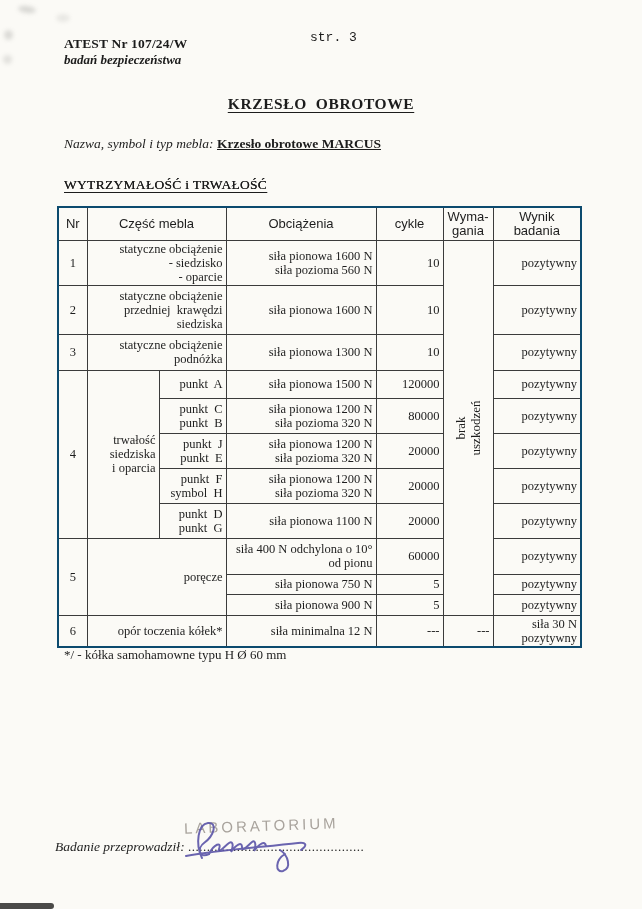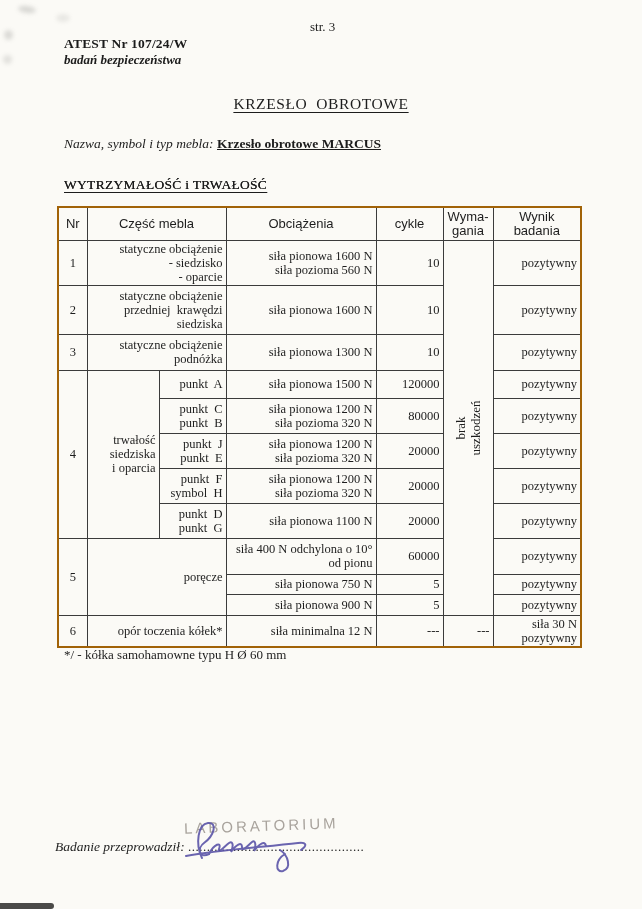--- a/index.html
+++ b/index.html
@@ -5,27 +5,27 @@
   html,body{margin:0;padding:0;}
   body{
     width:642px;height:909px;position:relative;overflow:hidden;
     background:#fbfaf6;
     font-family:"Liberation Serif", serif;
     color:#1c1c1c;
   }
   .abs{position:absolute;}
 
   
-  .page-num{left:310px;top:19px;font-size:13px;}
+  .page-num{left:310px;top:30px;font-size:13px;font-family:Liberation Mono, monospace;}
   .atest{left:64px;top:36px;line-height:16px;}
   .atest-no{font-size:13.5px;font-weight:bold;letter-spacing:.2px;}
   .atest-sub{font-size:13px;font-style:italic;font-weight:bold;}
   .doc-title{left:0;right:0;top:95px;text-align:center;}
   .doc-title span{
-    font-size:15.5px;font-weight:normal;letter-spacing:.6px;
+    font-size:15.5px;font-weight:bold;letter-spacing:.6px;
     text-decoration:underline;text-underline-offset:3px;white-space:pre;
   }
   .name-line{left:64px;top:136px;font-size:13.5px;}
   .name-label{font-style:italic;}
   .name-value{font-weight:bold;text-decoration:underline;}
   .section-head{
     left:64px;top:177px;font-size:13.5px;letter-spacing:.3px;
     text-decoration:underline;text-underline-offset:3px;
     text-shadow:0 0 .45px #1c1c1c;
   }
@@ -34,21 +34,21 @@
   
   table.results{
     position:absolute;left:57px;top:206px;
     border-collapse:collapse;table-layout:fixed;width:523px;
     font-size:12.5px;line-height:14px;color:#1d1d1d;
   }
   table.results td,table.results th{
     border:1px solid #3b3b3b;padding:1px 3px;vertical-align:middle;
     overflow:hidden;
   }
-  table.results{border:2px solid #a16207;}
+  table.results{border:2px solid #0c4a6e;}
   th.hdr{
     font-family:"Liberation Sans", sans-serif;font-weight:normal;
     font-size:13px;line-height:14px;text-align:center;
   }
   td.c{text-align:right;}
   td.part{text-align:right;padding-left:6px;}
   .ln{white-space:pre;}
   td.nr{text-align:center;}
   td.req-cell{position:relative;}
   .vert{

